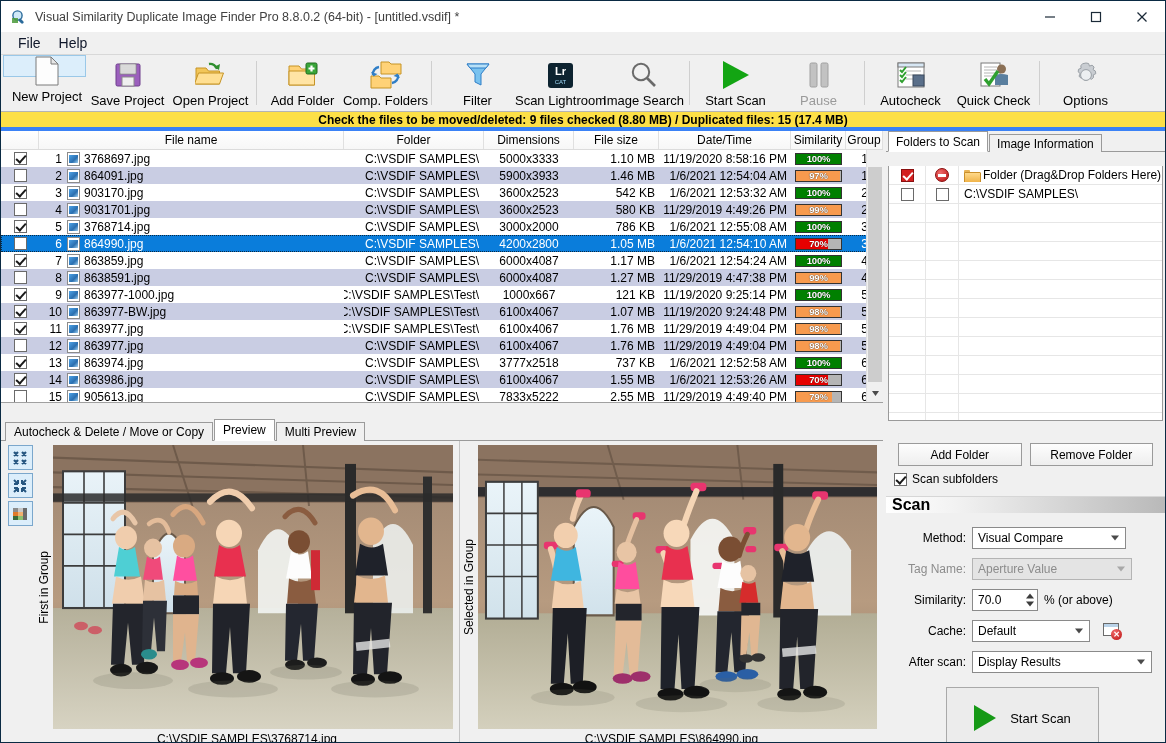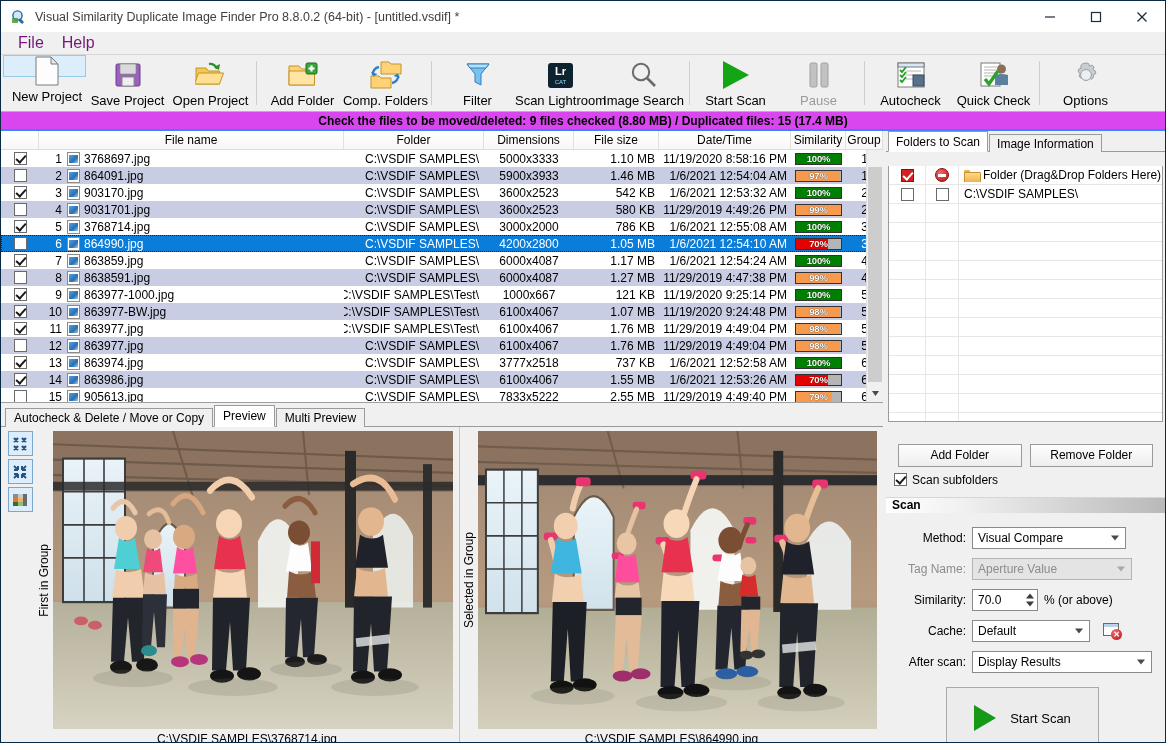--- a/index.html
+++ b/index.html
@@ -56,22 +56,22 @@
   .menubar {
     height: 22px;
     background: #f0f0f0;
     display: flex;
     align-items: center;
     padding-left: 8px;
     border-bottom: 1px solid #f0f0f0;
   }
   .menu-item {
     padding: 2px 9px;
-    font-size: 16px;
-    color: #701a75;
+    font-size: 14px;
+    color: #0f172a;
     cursor: default;
   }
 
   
   .toolbar {
     height: 58px;
     background: #f0f0f0;
     border-top: 1px solid #d8d8d8;
     border-bottom: 1px solid #b4b4b4;
     display: flex;
@@ -106,25 +106,25 @@
   .tb-btn.disabled .lbl { color: #9a9a9a; }
   .tb-sep {
     width: 1px;
     background: #cfcfcf;
     margin: 6px 4px;
   }
 
   
   .infobar {
     height: 19px;
-    background: #d946ef;
+    background: #fde047;
     display: flex; align-items: center; justify-content: center;
     font-size: 12px;
     font-weight: bold;
-    border-bottom: 2px solid #3b82f6;
+    border-bottom: 4px solid #3b82f6;
   }
 
   
   .main {
     display: flex;
     height: 618px;
     align-items: stretch;
   }
   .left-pane {
     width: 882px;
@@ -264,21 +264,21 @@
     height: 17px; display: flex; align-items: center; justify-content: center;
     font-size: 8px; color: #5a5a5a; background: #f0f0f0;
   }
   .vs-thumb {
     position: absolute; top: 17px; left: 1px; right: 1px;
     height: 215px; background: #cdcdcd;
   }
 
   
   .tabstrip {
-    height: 24px;
+    height: 38px;
     display: flex; align-items: flex-end;
     background: #f0f0f0;
     padding-left: 4px;
     border-bottom: 1px solid #9a9a9a;
   }
   .tab {
     height: 19px;
     padding: 0 8px;
     display: flex; align-items: center;
     font-size: 12px;
@@ -443,21 +443,21 @@
     display: flex; align-items: center; gap: 5px;
     padding: 6px 0 0 8px;
     font-size: 12px;
   }
   .group-hdr {
     margin-top: 10px;
     height: 17px;
     background: linear-gradient(to right, #ffffff 0%, #f2f2f2 25%, #b9b9b9 100%);
     display: flex; align-items: center;
     padding-left: 6px;
-    font-size: 12px; font-weight: bold;
+    font-size: 16px; font-weight: bold;
     border-top: 1px solid #d6d6d6;
   }
   .scan-form { padding: 14px 10px 0 4px; }
   .frow {
     display: flex; align-items: center; margin-bottom: 9px; gap: 6px;
   }
   .flabel {
     width: 76px; flex: 0 0 76px; text-align: right; font-size: 12px;
   }
   .flabel.dim { color: #8c8c8c; }

